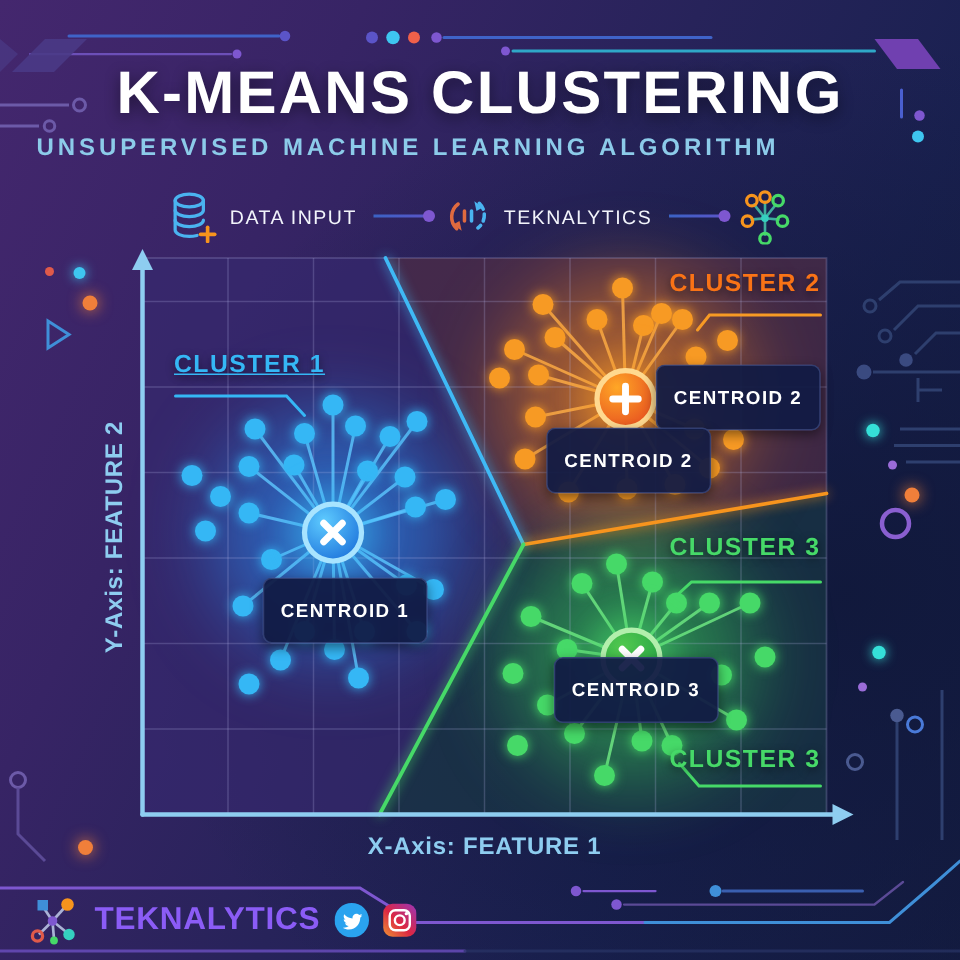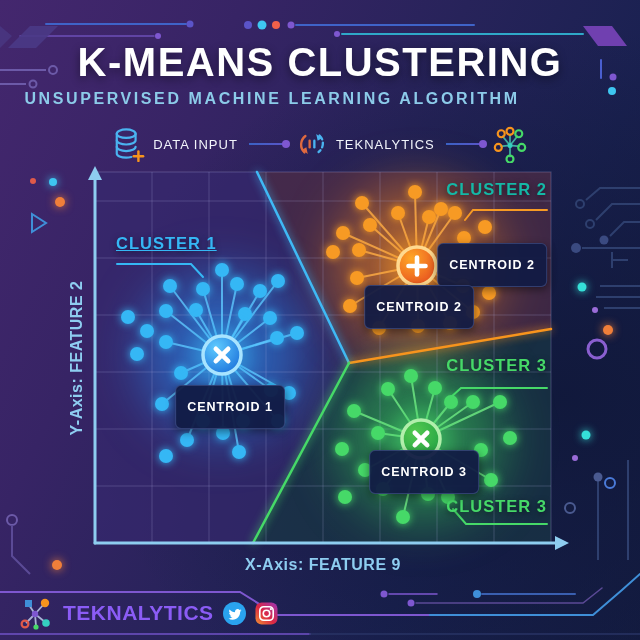--- a/index.html
+++ b/index.html
@@ -319,30 +319,30 @@
     <polyline points="547,210 473,210 465,220" fill="none" stroke="#f79a24" stroke-width="2" stroke-linecap="round"></polyline>
     <polyline points="547,388 461,388 450,398" fill="none" stroke="#46d968" stroke-width="2" stroke-linecap="round"></polyline>
     <polyline points="547,524 466,524 453,509" fill="none" stroke="#46d968" stroke-width="2" stroke-linecap="round"></polyline>
     <line x1="95" y1="543" x2="95" y2="180" stroke="#8ecdf0" stroke-width="3" stroke-linecap="round"></line>
     <polygon points="95,166 88,180 102,180" fill="#8ecdf0"></polygon>
     <line x1="95" y1="543" x2="556" y2="543" stroke="#8ecdf0" stroke-width="3" stroke-linecap="round"></line>
     <polygon points="569,543 555,536 555,550" fill="#8ecdf0"></polygon>
   </svg>
 
 <div id="annot" class="layer">
-  <div class="axis-x">X-Axis: FEATURE 9</div>
+  <div class="axis-x">X-Axis: FEATURE 1</div>
   <div class="axis-y">Y-Axis: FEATURE 2</div>
 <div class="cl" style="color: rgb(53, 183, 245); top: 234px; left: 116px; text-decoration: underline;">CLUSTER 1</div>
     <div class="badge" style="left: 230px; top: 407px;">CENTROID 1</div>
-    <div class="cl" style="color: #14b8a6; top: 180px; right: 93px;">CLUSTER 2</div>
+    <div class="cl" style="color: #f97316; top: 180px; right: 93px;">CLUSTER 2</div>
     <div class="badge" style="left: 492px; top: 265px;">CENTROID 2</div>
     <div class="badge" style="left: 419px; top: 307px;">CENTROID 2</div>
     <div class="cl" style="color: rgb(70, 217, 104); top: 356px; right: 93px;">CLUSTER 3</div>
     <div class="cl" style="color: rgb(70, 217, 104); top: 497px; right: 93px;">CLUSTER 3</div>
-    <div class="badge" style="left: 424px; top: 472px;">CENTROID 3</div>
+    <div class="badge" style="left: 424px; top: 460px;">CENTROID 3</div>
   </div>
 
 <div id="chrome" class="layer">
   <div class="title">K-MEANS CLUSTERING</div>
   <div class="subtitle">UNSUPERVISED MACHINE LEARNING ALGORITHM</div>
 
   <div class="process">
     <div class="step">
       <svg width="32" height="36" viewBox="0 0 34 38">
         <g fill="none" stroke="#4ab3f0" stroke-width="2.3" stroke-linecap="round">

